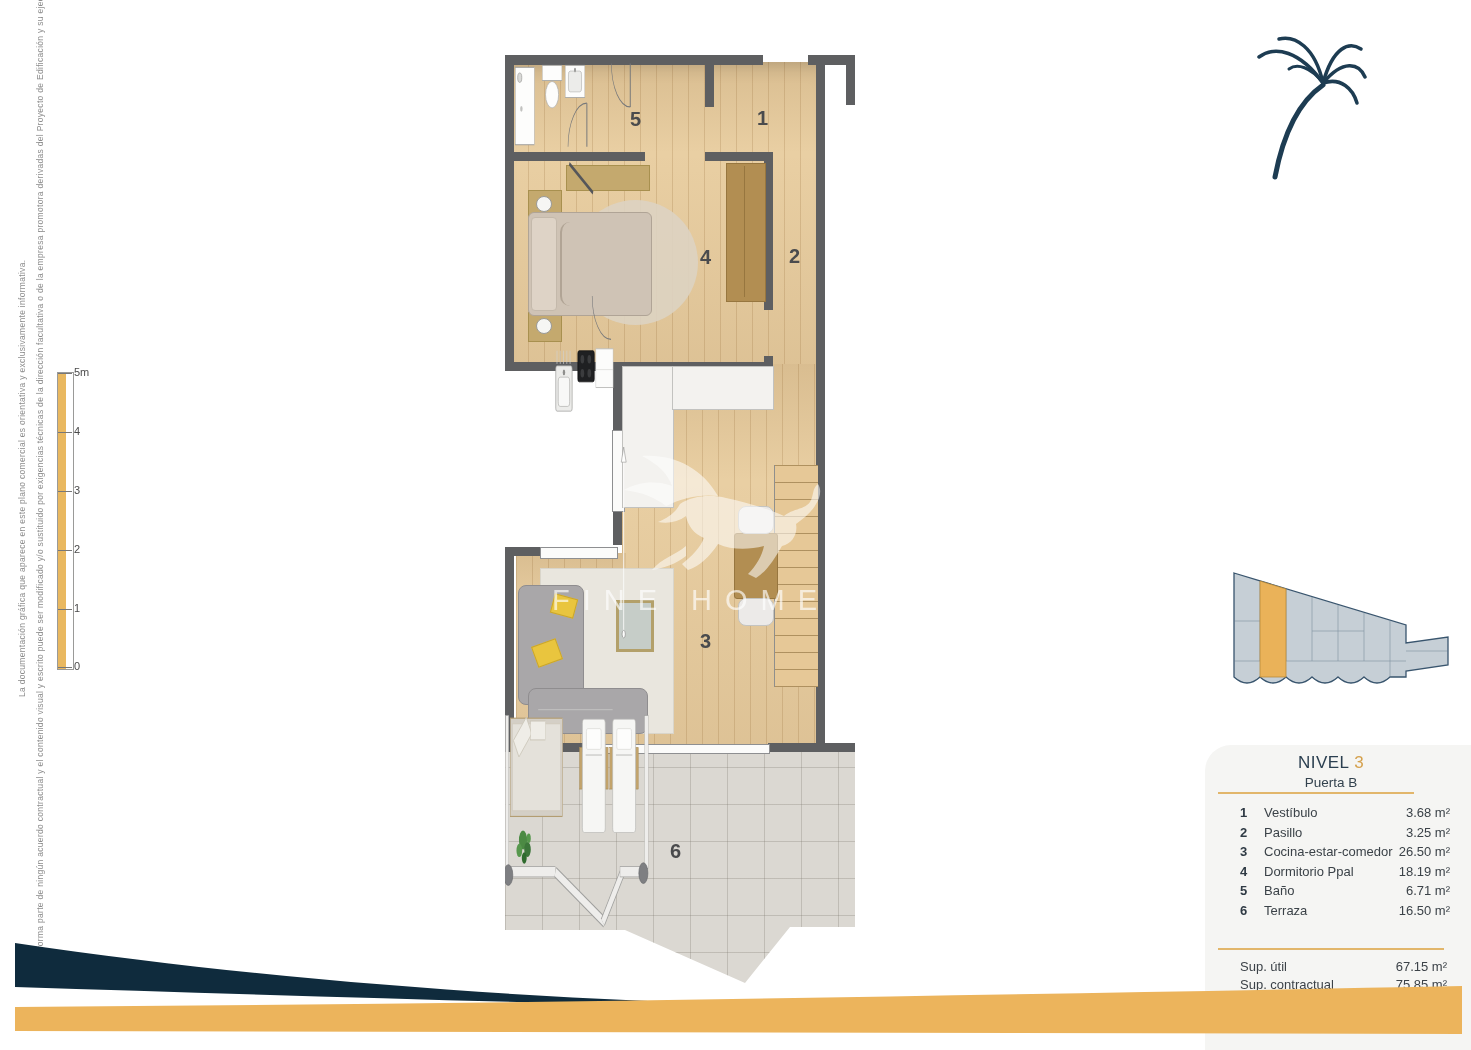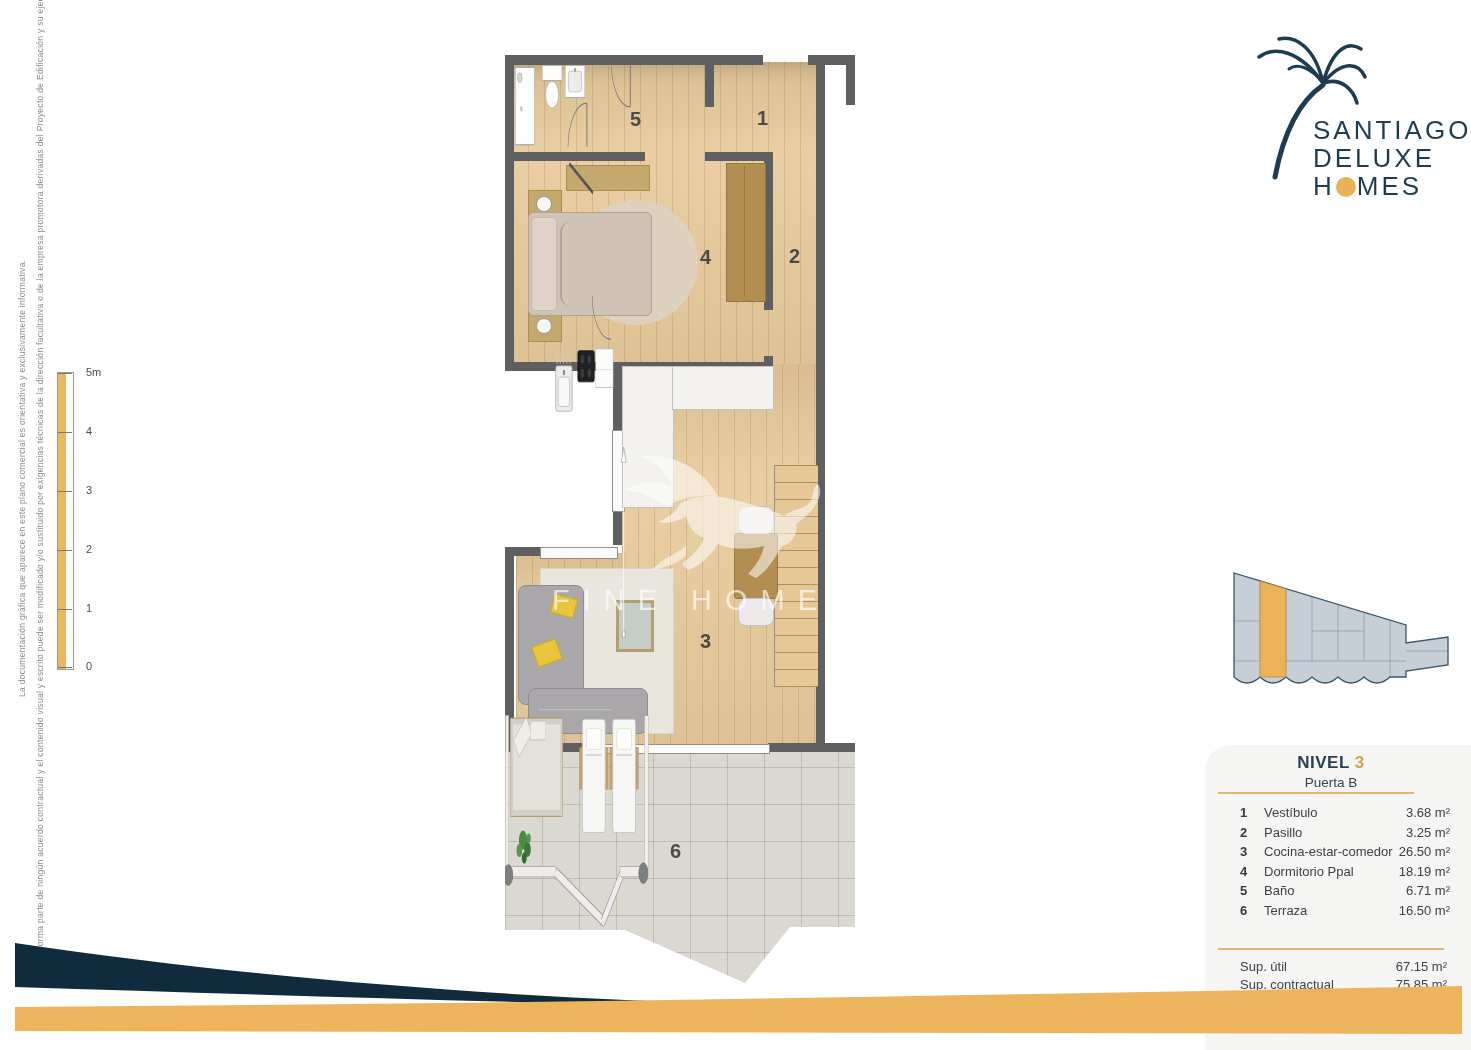--- a/index.html
+++ b/index.html
@@ -29,31 +29,31 @@
   .chair{position:absolute;background:#eceae8;border:1px solid #c4c4c1;border-radius:8px;}
   
   .wm-frag{position:absolute;font-family:"DejaVu Serif",serif;font-size:62px;color:rgba(255,255,255,.5);}
   .wm-tag{position:absolute;font-size:29px;font-weight:300;letter-spacing:13px;color:rgba(255,255,255,.65);}
   
   .disclaimer{position:absolute;transform:rotate(-90deg);transform-origin:0 0;
     font-size:8.5px;letter-spacing:.3px;color:#8c8c8c;white-space:nowrap;}
   .scalebar{position:absolute;left:57px;top:372px;width:15px;height:296px;border:1px solid #9a9a98;background:#fff;}
   .scalebar .fill{position:absolute;left:0;top:0;width:8px;height:100%;background:#e9b860;}
   .tick{position:absolute;left:0;width:14px;height:1px;background:#777;}
-  .ticklbl{position:absolute;left:86px;font-size:11px;color:#4b4b4b;}
+  .ticklbl{position:absolute;left:74px;font-size:11px;color:#4b4b4b;}
   
   .logo-text{position:absolute;left:1313px;top:116px;color:#1d3c52;font-size:26px;
     letter-spacing:3px;line-height:28px;font-weight:400;}
   .logo-dot{display:inline-block;width:20px;height:20px;border-radius:50%;background:#eab255;
     vertical-align:-2px;margin:0 1px;}
   
   .card-bg{position:absolute;left:1205px;top:745px;width:266px;height:305px;
     background:#f5f5f3;border-top-left-radius:26px;}
   .unit-head{position:absolute;left:1231px;top:753px;width:200px;text-align:center;color:#2b3f50;}
-  .unit-head .lvl{font-size:17px;font-weight:bold;letter-spacing:.5px;}
+  .unit-head .lvl{font-size:17px;font-weight:normal;letter-spacing:.5px;}
   .unit-head .lvl .gold{color:#d5a14d;}
   .unit-head .door{font-size:13.5px;margin-top:2px;color:#33424e;}
   .gold-rule{position:absolute;height:2px;background:#e2b66b;}
   .legend{position:absolute;left:1240px;top:803px;width:210px;font-size:13px;color:#3b4248;}
   .legend .row{display:grid;grid-template-columns:16px 8px 1fr auto;line-height:19.5px;}
   .legend .n{font-weight:bold;color:#2f3a44;}
   .legend .a{text-align:right;}
   .totals{position:absolute;left:1240px;top:958px;width:207px;font-size:13px;color:#3c4248;}
   .totals .row{display:grid;grid-template-columns:1fr auto;line-height:17.5px;}
   svg{display:block;}
@@ -248,25 +248,20 @@
     <g fill="none" stroke="#1d3c52" stroke-linecap="round">
       <path d="M30,144 C38,102 52,70 78,52" stroke-width="5"></path>
       <path d="M78,50 C55,18 30,12 14,24" stroke-width="3.5"></path>
       <path d="M78,50 C70,14 50,2 34,6" stroke-width="3.5"></path>
       <path d="M78,50 C88,14 104,8 116,16" stroke-width="3.5"></path>
       <path d="M78,50 C98,26 114,30 120,44" stroke-width="3.5"></path>
       <path d="M78,50 C96,44 108,56 112,70" stroke-width="3.5"></path>
       <path d="M78,50 C66,34 52,30 44,36" stroke-width="3"></path>
     </g>
   </svg>
-  <div class="logo-text">
-    <div>SANTIAGO</div>
-    <div>DELUXE</div>
-    <div><span>H</span><span class="logo-dot"></span><span>MES</span></div>
-  </div>
 
   <svg class="abs" style="left:1228px;top:565px;" width="230" height="135" viewBox="0 0 230 135">
     <path d="M6,8 L178,60 L178,78 L220,72 L220,100 L178,106 L178,112 L162,112
          Q149,124 136,112 Q123,124 110,112 Q97,124 84,112 Q71,124 58,112 Q45,124 32,112 Q19,124 6,112 Z" fill="#c6cfd6" stroke="#39556e" stroke-width="1.3"></path>
     <g stroke="#5b7288" stroke-width="0.7" opacity="0.6">
       <path d="M6,96 L178,96"></path>
         <path d="M32,16 L32,96"></path>
         <path d="M58,24 L58,96"></path>
       <path d="M84,32 L84,96"></path>
         <path d="M110,40 L110,96"></path>

